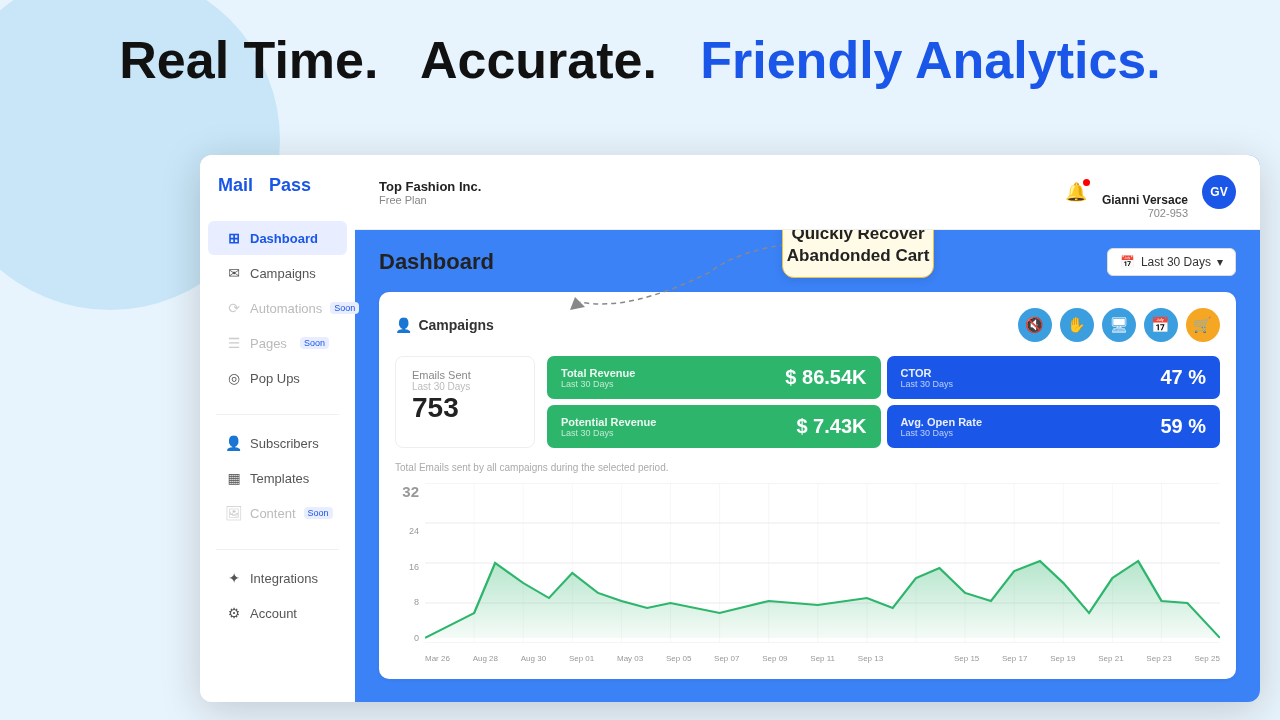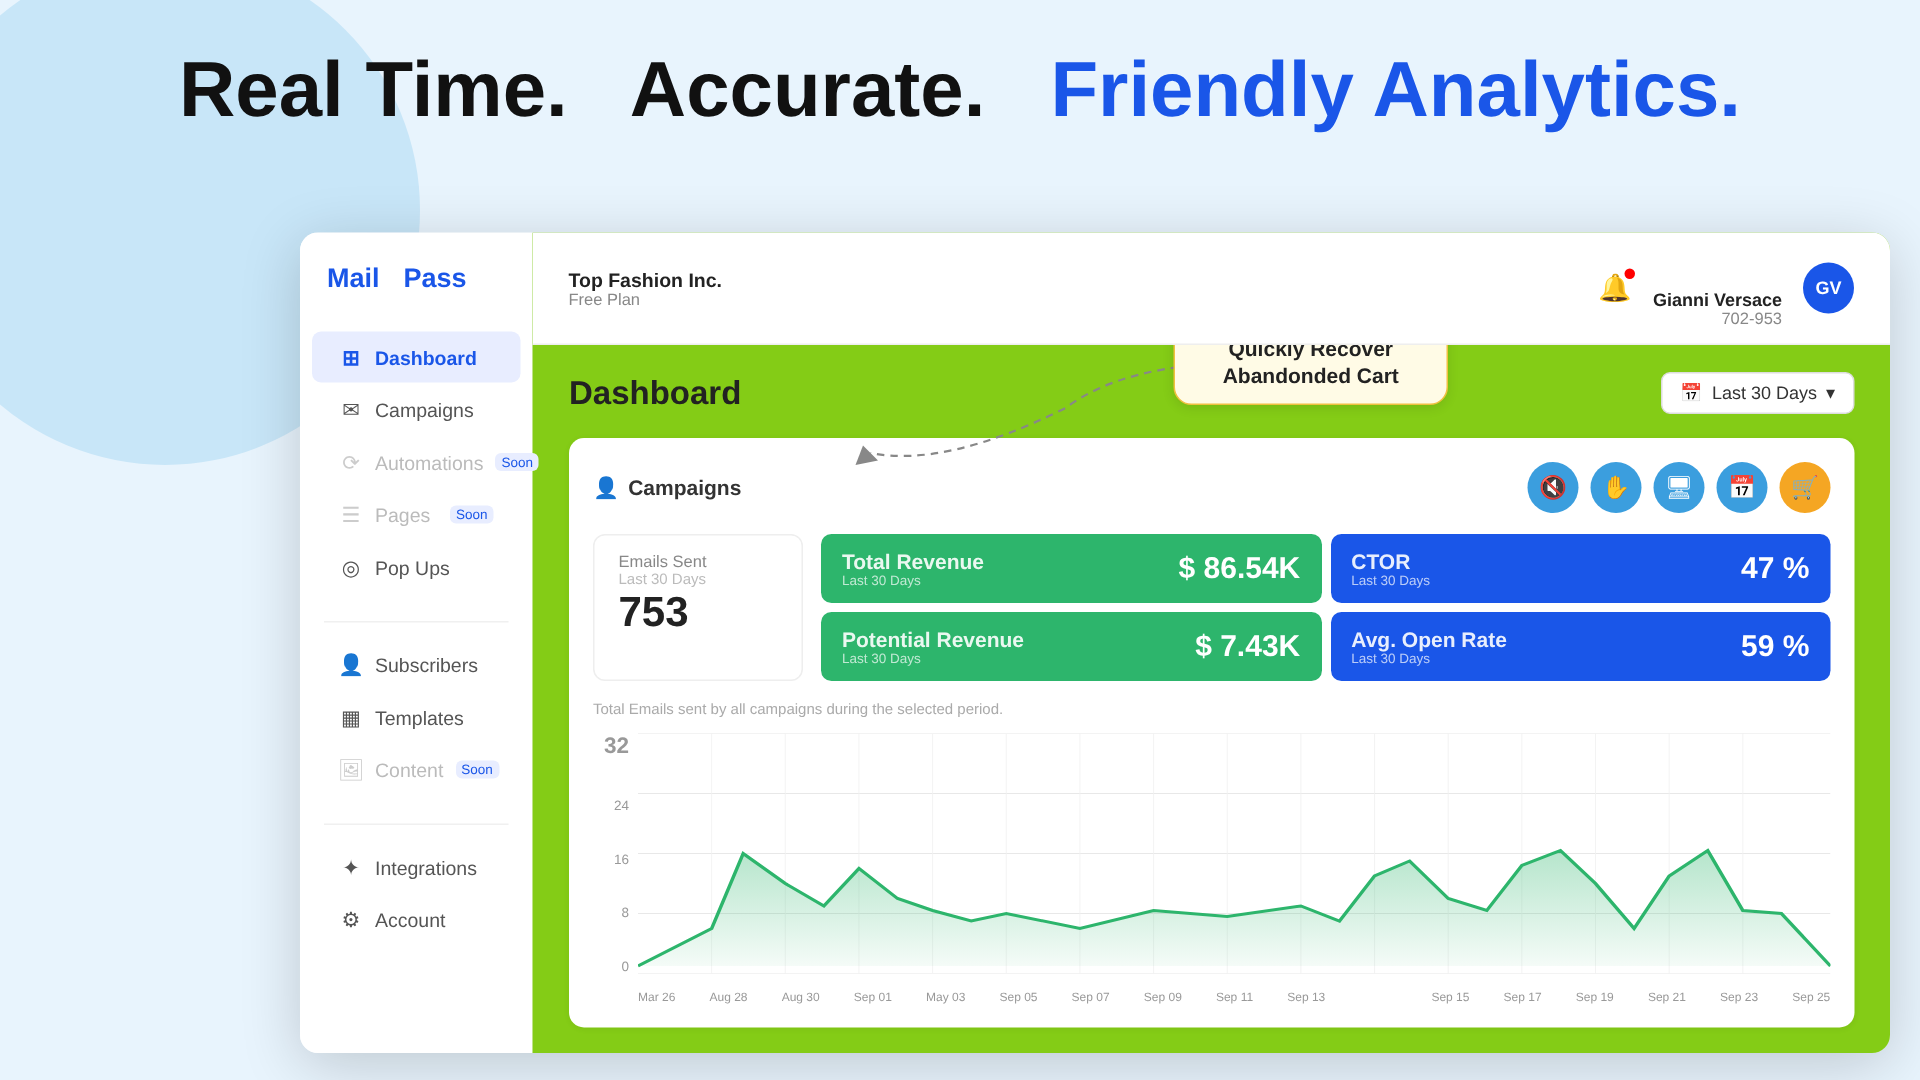--- a/index.html
+++ b/index.html
@@ -120,21 +120,21 @@
     }
     .nav-divider {
       height: 1px;
       background: #f0f0f0;
       margin: 10px 16px;
     }
 
     
     .main-content {
       flex: 1;
-      background: #84cc16;
+      background: #3b82f6;
       display: flex;
       flex-direction: column;
       overflow: hidden;
     }
 
     
     .top-bar {
       background: #fff;
       padding: 10px 24px;
       display: flex;
@@ -306,21 +306,21 @@
       flex: 1;
       border-radius: 7px;
       padding: 10px 14px;
       display: flex;
       align-items: center;
       justify-content: space-between;
     }
     .metric-card.green { background: #2db56c; }
     .metric-card.blue { background: #1a56e8; }
     .metric-card .m-label {
-      font-size: 14px;
+      font-size: 11px;
       font-weight: 600;
       color: rgba(255,255,255,0.9);
     }
     .metric-card .m-sub {
       font-size: 9px;
       color: rgba(255,255,255,0.7);
     }
     .metric-card .m-value {
       font-size: 20px;
       font-weight: 700;
@@ -344,22 +344,22 @@
     }
 
     
     .callout {
       position: absolute;
       top: -80px;
       left: 47%;
       background: #fffbe6;
       border: 1.5px solid #f0c040;
       border-radius: 12px;
-      padding: 10px 32px;
-      font-size: 14px;
+      padding: 10px 4px;
+      font-size: 17px;
       font-weight: 700;
       color: #222;
       text-align: center;
       line-height: 1.3;
       white-space: nowrap;
       box-shadow: 0 2px 8px rgba(0,0,0,0.1);
       z-index: 20;
     }
 
     

